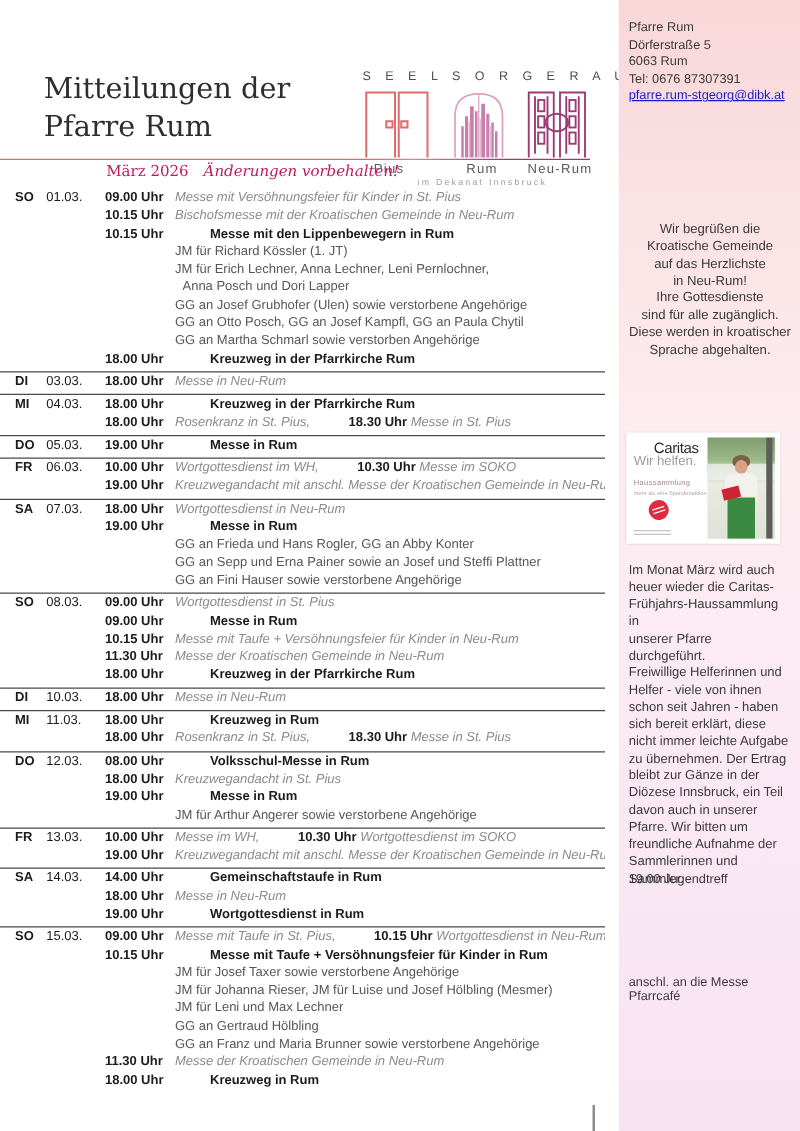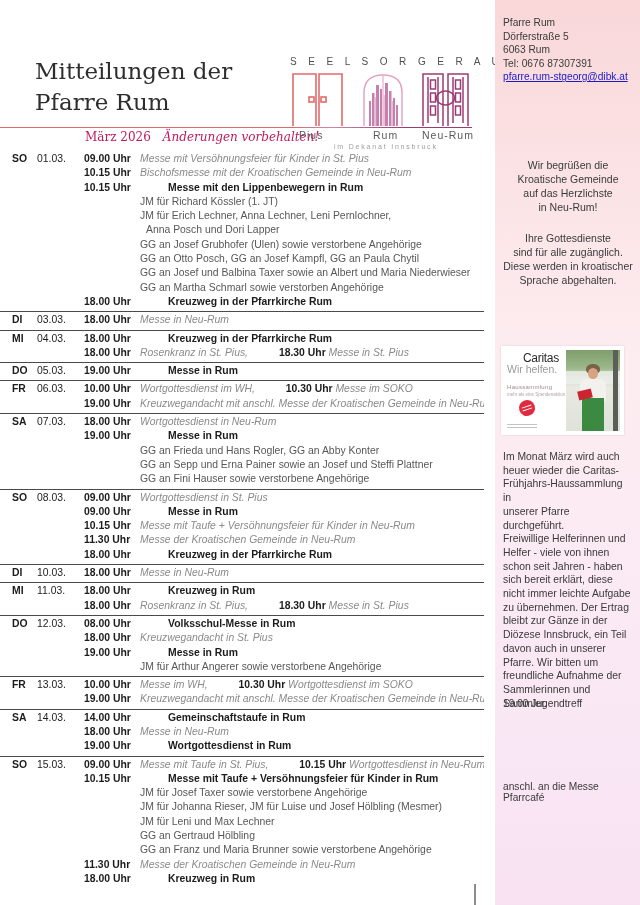--- a/index.html
+++ b/index.html
@@ -40,21 +40,21 @@
   .edge-mark{position:absolute;left:474px;top:884px;width:1.5px;height:21px;background:#8d8d8d;}
 
   
   .sidebar{position:absolute;left:495px;top:0;width:145px;height:905px;
            background:linear-gradient(180deg,#f9d7d9 0%,#fbe2e4 18%,#fdedf0 40%,#fae9f5 72%,#f8e2f2 100%);
            font-size:10.2px;color:#3a3a3a;}
   .sb-abs{position:absolute;left:8px;right:7px;}
   .contact{top:16px;line-height:13.6px;}
   .contact a{color:#1a1aca;text-decoration:underline;}
   .center-block{text-align:center;line-height:14px;white-space:pre-line;font-size:10.5px;}
-  .welcome{top:158px;}
+  .welcome{top:176px;}
   .services{top:231px;}
   .para{top:450px;line-height:13.7px;white-space:pre-line;font-size:10.4px;}
   .jugend{top:698px;}
   .cafe{top:781px;}
 
   
   .caritas-card{position:absolute;left:6px;top:346px;width:123px;height:89px;background:#ffffff;
                 box-shadow:0 0 2px rgba(0,0,0,0.12);}
   .cc-brand{position:absolute;left:22px;top:5px;font-size:12px;font-weight:400;color:#2b2b2b;letter-spacing:-0.3px;text-align:center;}
   .cc-tag{position:absolute;left:6px;top:17px;font-size:10.5px;color:#9a9a9a;}
@@ -190,21 +190,20 @@
         <div class="row">
           <div class="c-day"></div>
           <div class="c-date"></div>
           <div class="c-time"></div>
           <div class="c-text"><span class="seg-plain">GG an Otto Posch, GG an Josef Kampfl, GG an Paula Chytil</span></div>
         </div>
         <div class="row">
           <div class="c-day"></div>
           <div class="c-date"></div>
           <div class="c-time"></div>
-          <div class="c-text"><span class="seg-plain">GG an Josef und Balbina Taxer sowie an Albert und Maria Niederwieser</span></div>
         </div>
         <div class="row">
           <div class="c-day"></div>
           <div class="c-date"></div>
           <div class="c-time"></div>
           <div class="c-text"><span class="seg-plain">GG an Martha Schmarl sowie verstorben Angehörige</span></div>
         </div>
         <div class="row">
           <div class="c-day"></div>
           <div class="c-date"></div>

